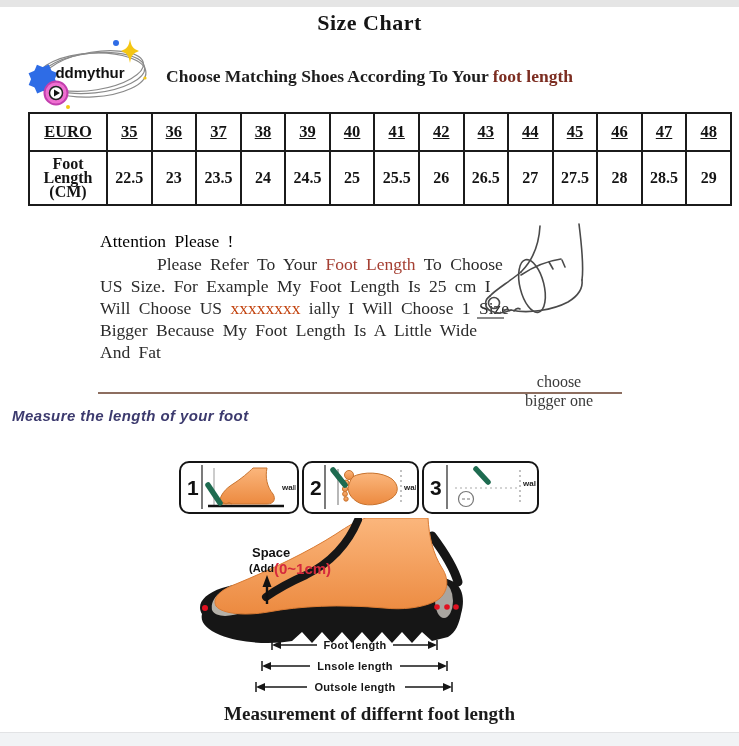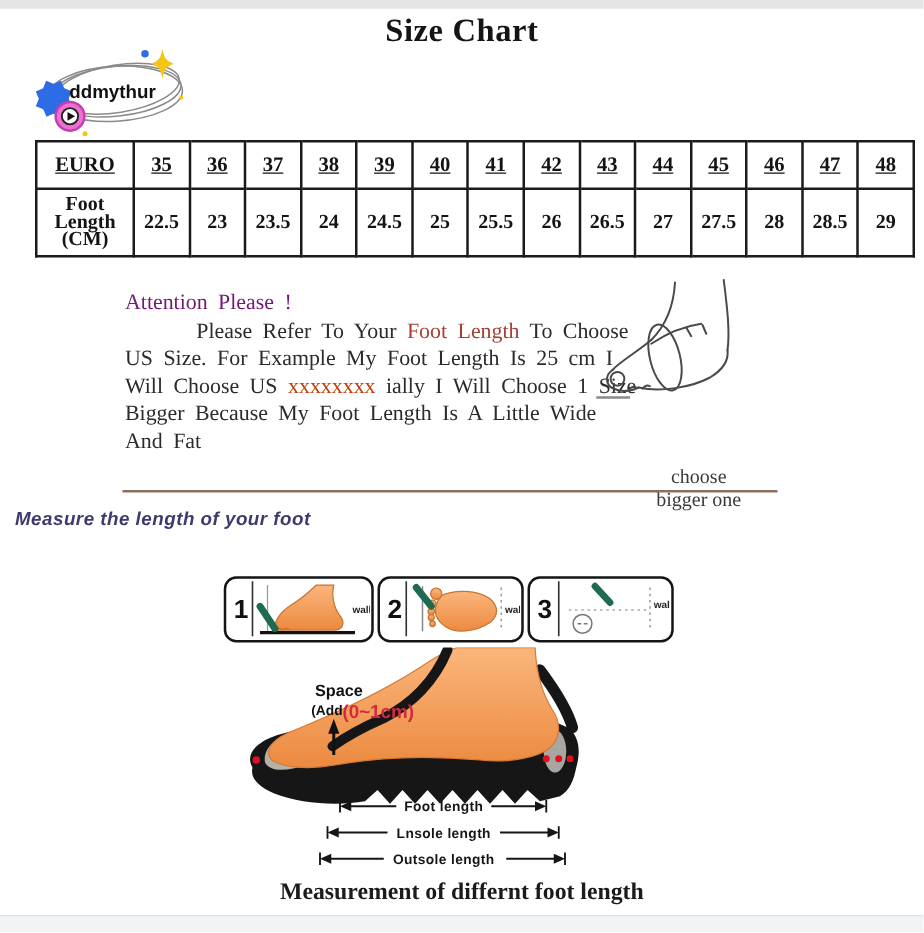--- a/index.html
+++ b/index.html
@@ -2,39 +2,39 @@
 <html><head>
 <meta charset="utf-8">
 <style>
   html,body{margin:0;padding:0;background:#fff;}
   .canvas{position:relative;width:739px;height:746px;background:#ffffff;overflow:hidden;
           font-family:"Liberation Serif",serif;}
   .top-strip{position:absolute;left:0;top:0;width:739px;height:7px;background:#cfcfcf;opacity:.55;}
   .bottom-strip{position:absolute;left:0;top:732px;width:739px;height:14px;background:#f1f3f5;border-top:1px solid #e2e3e5;}
 
   .title{position:absolute;left:0;top:10px;width:739px;margin:0;text-align:center;
-         font-size:26px;font-weight:bold;color:#151515;letter-spacing:.5px;}
+         font-size:22px;font-weight:bold;color:#151515;letter-spacing:.5px;}
   .subtitle{position:absolute;left:0;top:66px;width:739px;text-align:center;
             font-size:17.5px;font-weight:bold;color:#1d1d1d;}
   .subtitle .hl{color:#7c2d21;}
 
   .logo{position:absolute;left:26px;top:38px;width:128px;height:76px;}
 
   table.size-table{position:absolute;left:28px;top:112px;width:704px;border-collapse:collapse;
         table-layout:fixed;}
   table.size-table td,table.size-table th{border:2.3px solid #1b1b1b;text-align:center;
         vertical-align:middle;font-weight:bold;color:#141414;padding:0;}
   tr.r1 td,tr.r1 th{height:36px;font-size:16.5px;text-decoration:underline;}
   tr.r2 td{height:52px;font-size:16px;}
   th.row-hdr{font-size:17px;}
   td.fl-hdr{font-size:13px;line-height:14px;}
 
   .attention{position:absolute;left:100px;top:230px;width:428px;font-size:17.5px;
              line-height:22px;color:#2b2b2b;word-spacing:4px;}
-  .att-head{color:#701a75;margin-bottom:1px;}
+  .att-head{color:#000000;margin-bottom:1px;}
   .att-line.indent{padding-left:57px;}
   .red1{color:#a53f32;}
   .redx{color:#c2410c;}
 
   .foot-sketch{position:absolute;left:483px;top:222px;}
   .wide-connector{position:absolute;left:477px;top:317px;width:27px;height:2px;background:#8a8a8a;}
   .choose-note{position:absolute;left:500px;top:348px;width:118px;text-align:center;
                font-size:16px;line-height:19px;color:#3a3a3a;margin-top:24px;}
 
   .divider{position:absolute;left:98px;top:392px;width:524px;height:2px;background:#8d6e60;}
@@ -93,20 +93,21 @@
         <polygon points="28,51.5 28,58.5 34,55" fill="#111111"></polygon>
       </g>
       <path d="M 104 1 C 105.5 9 107 10.5 113 13 C 107 15.5 105.5 17 104 25 C 102.5 17 101 15.5 95 13 C 101 10.5 102.5 9 104 1 Z" fill="#f4c613"></path>
       <circle cx="90" cy="5" r="3" fill="#2e6ce6"></circle>
       <circle cx="42" cy="69" r="2" fill="#f4c613"></circle>
       <circle cx="119" cy="40" r="1.6" fill="#f4c613"></circle>
       <text x="64" y="40" text-anchor="middle" font-family="Liberation Sans, sans-serif" font-size="15" font-weight="bold" fill="#111">ddmythur</text>
     </svg>
   </div>
 
+  <div class="subtitle"><span>Choose Matching Shoes According To Your </span><span class="hl">foot length</span></div>
 
   <table class="size-table">
     <colgroup>
         <col style="width:78px">
       </colgroup>
     <tbody>
         <tr class="r1">
       <th class="row-hdr">EURO</th>
       <td>35</td>
       <td>36</td>

